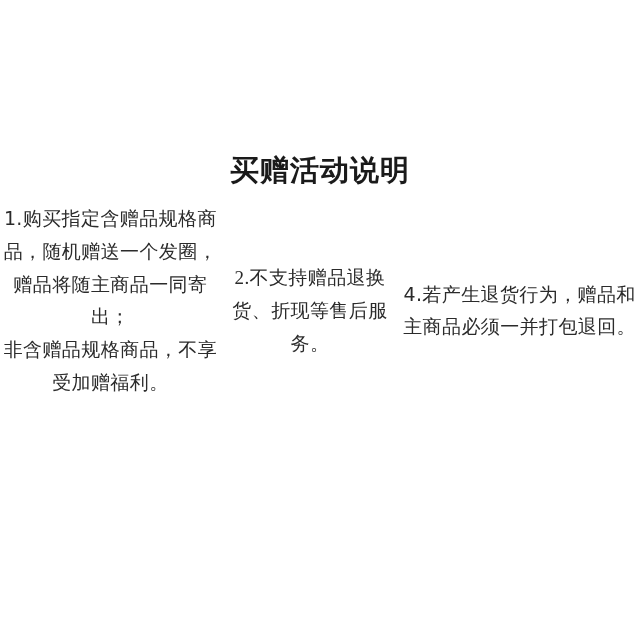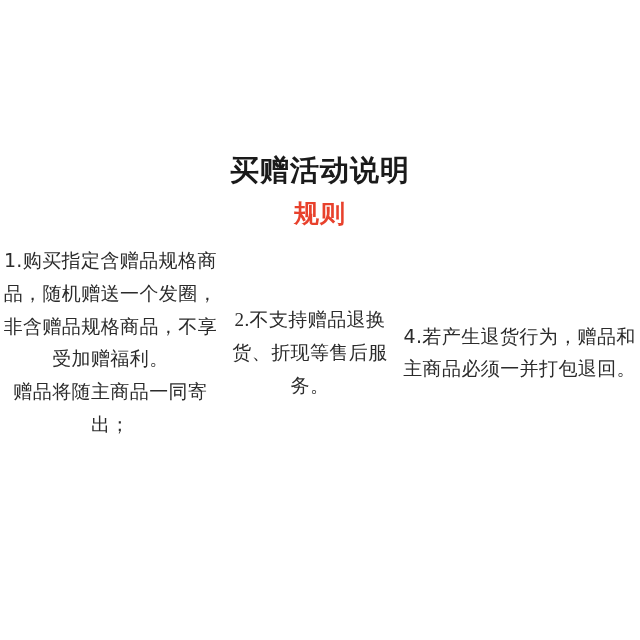--- a/index.html
+++ b/index.html
@@ -83,29 +83,28 @@
   }
 </style>
 </head>
 <body>
 
 <div class="page">
   <div class="content">
 
     <div class="title">买赠活动说明</div>
 
-    <div class="subtitle">规则</div>
 
 
     <div class="rules">
 
       <div class="rule rule-1">
         <span class="rule-line">1.购买指定含赠品规格商品，随机赠送一个发圈，</span>
+        <span class="rule-line">赠品将随主商品一同寄出；</span>
         <span class="rule-line">非含赠品规格商品，不享受加赠福利。</span>
-        <span class="rule-line">赠品将随主商品一同寄出；</span>
       </div>
 
       <div class="rule rule-2">
         <span class="rule-line">2.不支持赠品退换货、折现等售后服务。</span>
       </div>
 
       <div class="rule rule-3">
         <span class="rule-line">4.若产生退货行为，赠品和主商品必须一并打包退回。</span>
       </div>
 

